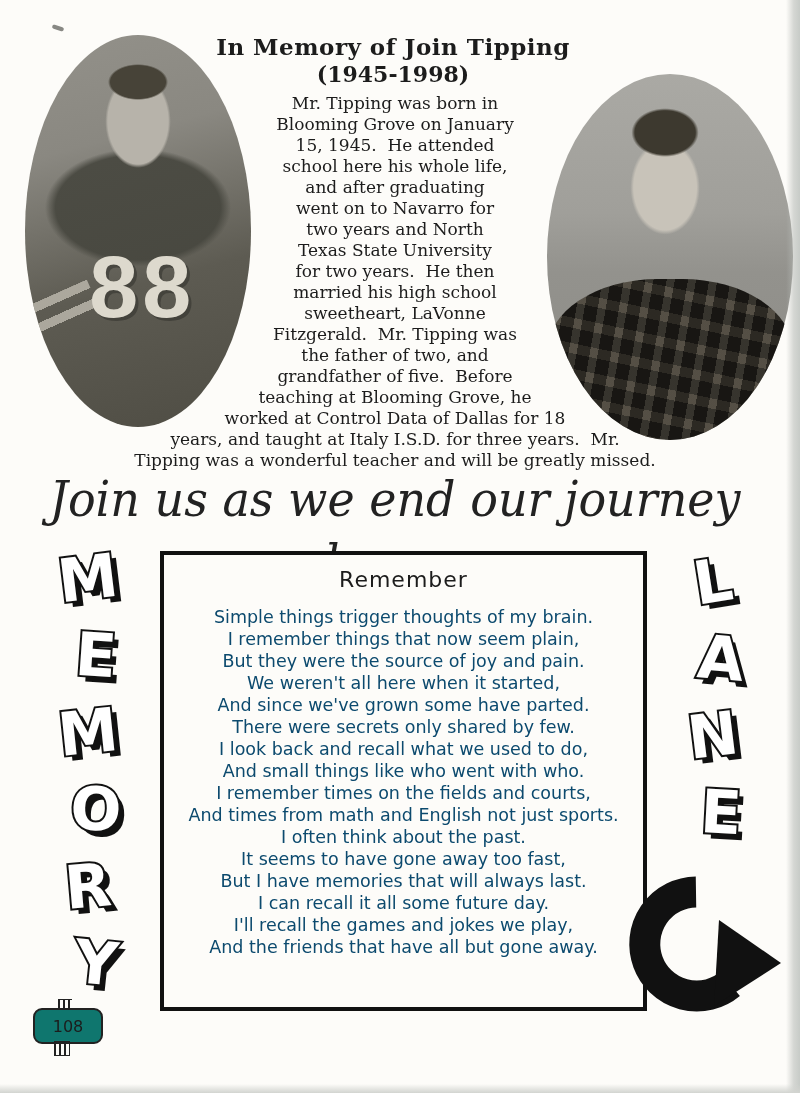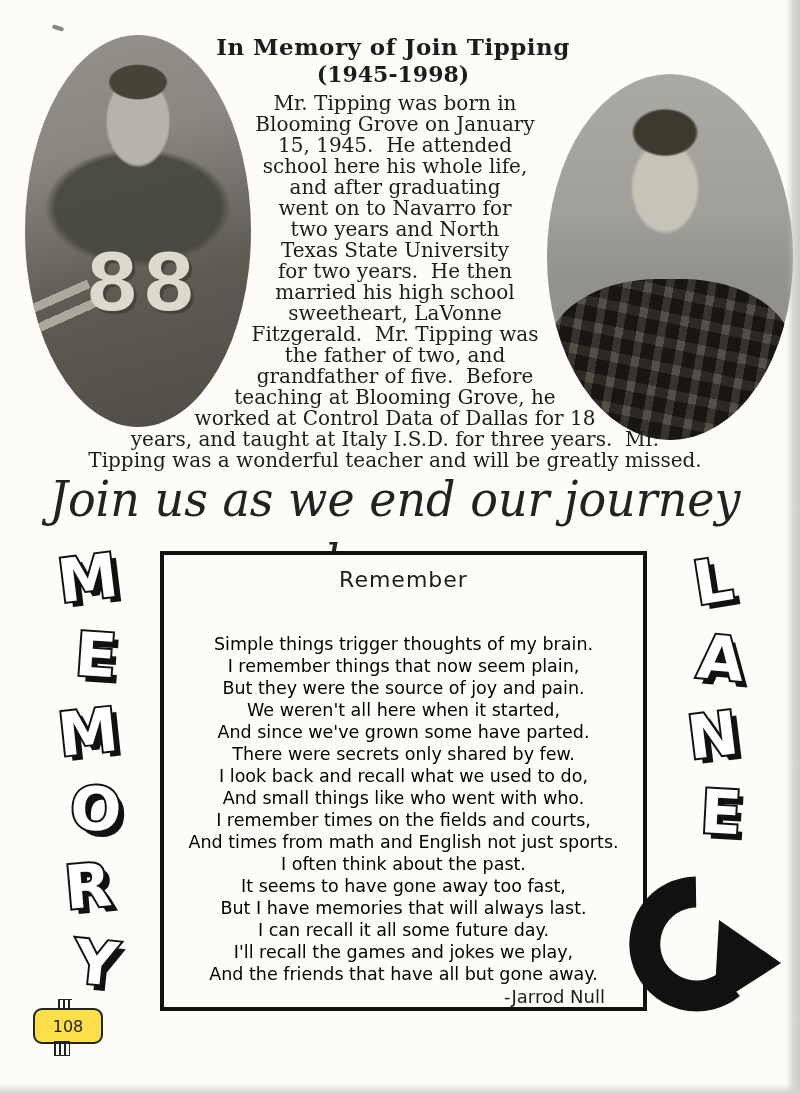--- a/index.html
+++ b/index.html
@@ -25,21 +25,21 @@
   .oval-left{
     left:25px;top:35px;width:226px;height:392px;
     background:
       radial-gradient(ellipse 50px 30px at 50% 12%, #474338 55%, rgba(71,67,56,0) 60%),
       radial-gradient(ellipse 52px 74px at 50% 22%, #b7b3aa 58%, rgba(183,179,170,0) 63%),
       radial-gradient(ellipse 150px 95px at 50% 44%, rgba(70,70,62,.9) 0%, rgba(70,70,62,.9) 55%, rgba(70,70,62,0) 62%),
       linear-gradient(165deg, #93918a 0%, #8a8881 28%, #75736b 44%, #5d5b52 62%, #4f4d44 100%);
   }
   .jersey{
     position:absolute;left:50%;top:53%;transform:translateX(-46%);
-    font-family:Liberation Mono, monospace;font-weight:bold;
+    font-family:Liberation Sans, sans-serif;font-weight:bold;
     font-size:88px;line-height:1;color:#ddd9cd;
     text-shadow:3px 3px 0 rgba(40,40,35,.45);
     letter-spacing:4px;
   }
   .sleeve-stripes{position:absolute;left:-6px;top:66%;width:78px;height:34px;transform:rotate(-24deg);
     background:repeating-linear-gradient(to bottom,#b9b5aa 0 9px, rgba(0,0,0,0) 9px 20px);opacity:.85;}
   .oval-right{
     left:547px;top:74px;width:246px;height:366px;
     background:
       radial-gradient(ellipse 58px 42px at 48% 16%, #3d392f 52%, rgba(61,57,47,0) 58%),
@@ -54,21 +54,21 @@
       #37332b;
     border-radius:45% 45% 0 0;
   }
 
   
   .m-title{position:absolute;left:0;right:14px;top:33px;text-align:center;
     font-size:23px;font-weight:bold;letter-spacing:.5px;}
   .m-years{position:absolute;left:0;right:14px;top:61px;text-align:center;
     font-size:22px;font-weight:bold;}
   .m-body{position:absolute;left:0;right:10px;top:93px;text-align:center;
-    font-size:20px;line-height:21px;white-space:pre;}
+    font-size:17px;line-height:21px;white-space:pre;}
 
   
   .script-line{position:absolute;left:0;right:10px;top:471px;text-align:center;
     font-family:"DejaVu Serif", serif;font-style:italic;
     font-size:46px;line-height:60px;color:#222;
     transform:scaleY(1.05);
   }
 
   
   .word-col{position:absolute;width:132px;text-align:center;}
@@ -84,37 +84,37 @@
     text-shadow:6px 6px 0 #111;
   }
   .word-col .bubble-letter:nth-child(odd){margin-left:-8px;}
   .word-col .bubble-letter:nth-child(even){margin-left:8px;}
 
   
   .poem-box{position:absolute;left:160px;top:551px;width:479px;height:452px;
     border:4px solid #111;background:#fdfcf9;}
   .poem-title{margin-top:12px;text-align:center;
     font-family:"DejaVu Sans", sans-serif;font-size:22px;letter-spacing:1px;color:#1c1c1c;}
-  .poem-lines{margin-top:41px;text-align:center;
+  .poem-lines{margin-top:14px;text-align:center;
     font-family:"DejaVu Sans", sans-serif;font-size:17.5px;line-height:22px;
-    white-space:pre;color:#000000;}
+    white-space:pre;color:#0c4a6e;}
   .poem-author{margin-top:1px;text-align:right;padding-right:38px;
     font-family:"DejaVu Sans", sans-serif;font-size:18px;color:#1c1c1c;}
 
   
   .curl-arrow{position:absolute;left:618px;top:866px;}
 
   
   .page-sign{position:absolute;left:30px;top:997px;width:80px;height:60px;}
   .sign-tick{background:repeating-linear-gradient(90deg,#222 0 2px, rgba(0,0,0,0) 2px 5px);
     border-top:1px solid #222;border-bottom:1px solid #222;}
   .tick-top{position:absolute;left:28px;top:2px;width:14px;height:9px;}
   .tick-bottom{position:absolute;left:24px;top:44px;width:16px;height:13px;}
   .sign-box{position:absolute;left:3px;top:11px;width:66px;height:32px;
-    border:2px solid #222;border-radius:9px;background:#fde047;
+    border:2px solid #222;border-radius:9px;background:#0f766e;
     display:flex;align-items:center;justify-content:center;
     font-family:"DejaVu Sans", sans-serif;font-size:16px;color:#1c1c1c;}
 </style>
 </head>
 <body>
 
 <div class="page">
 
   <div class="speck"></div>
 
@@ -175,21 +175,20 @@
 I look back and recall what we used to do,
 And small things like who went with who.
 I remember times on the fields and courts,
 And times from math and English not just sports.
 I often think about the past.
 It seems to have gone away too fast,
 But I have memories that will always last.
 I can recall it all some future day.
 I'll recall the games and jokes we play,
 And the friends that have all but gone away.</div>
-    <div class="poem-author">-Jarrod Null</div>
   </div>
 
   <svg class="curl-arrow" width="170" height="152" viewBox="0 0 170 152" xmlns="http://www.w3.org/2000/svg">
     <path d="M 78 26 A 52 52 0 1 0 112 118" fill="none" stroke="#111" stroke-width="31"></path>
     <polygon points="101,54 96,140 163,97" fill="#111"></polygon>
   </svg>
 
   <div class="page-sign">
     <div class="sign-tick tick-top"></div>
     <div class="sign-box">

